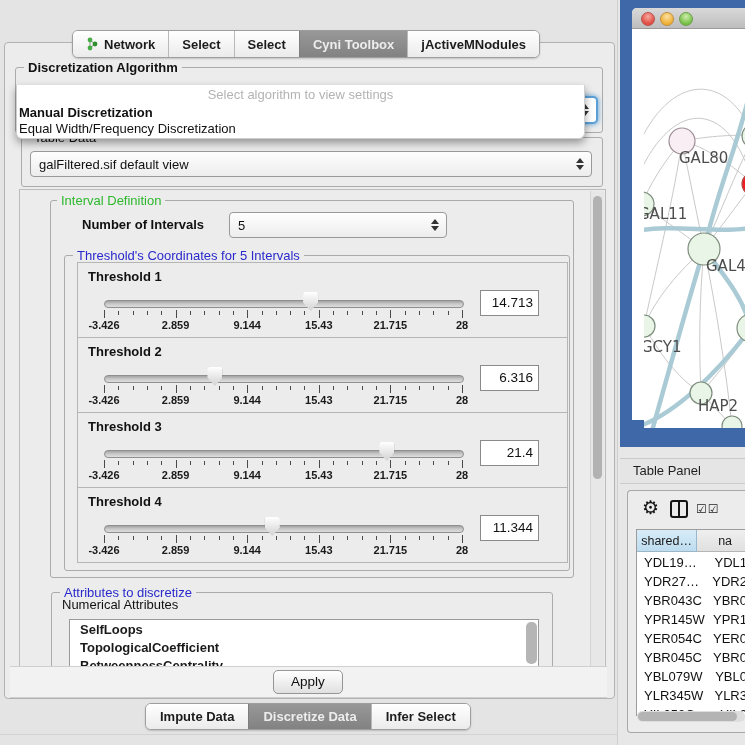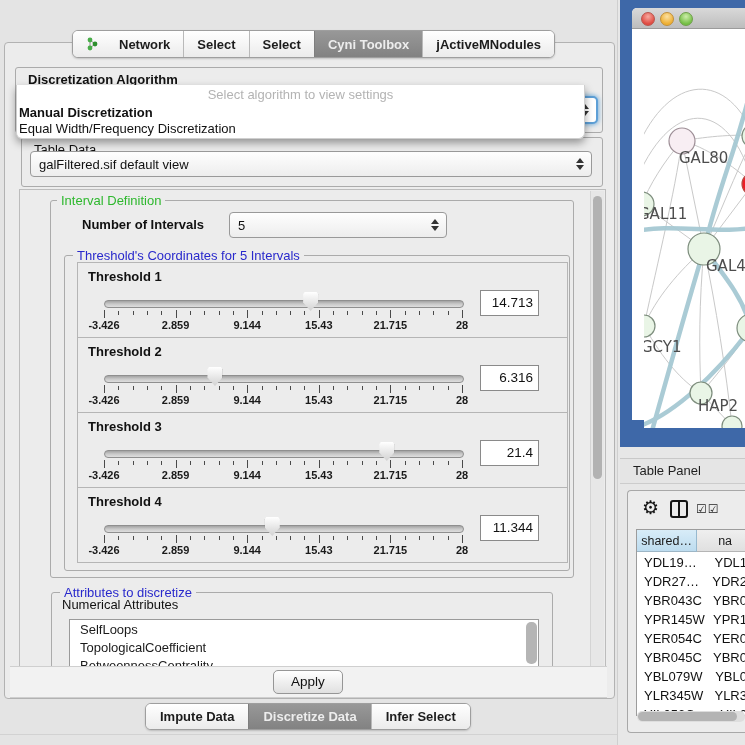--- a/index.html
+++ b/index.html
@@ -10,31 +10,31 @@
   
   #control-panel{left:0;top:0;width:617px;height:745px;background:#e4e4e4;border-right:1px solid #cfcfcf;}
   #cp-titlebar{left:0;top:0;width:617px;height:22px;background:#eeeeee;border-bottom:1px solid #c6c6c6;}
   #cp-title{left:10px;top:4px;font-size:13px;color:#2b2b2b;}
   #float-btn{left:586px;top:7px;width:9px;height:9px;border:2px solid #2b2b2b;border-radius:1px;}
   #close-btn{left:602px;top:3px;font-size:13px;font-weight:bold;color:#111;}
 
   
   #top-tabs{left:72px;top:30px;height:26px;display:flex;z-index:10;border:1px solid #9e9e9e;
             border-radius:6px;overflow:hidden;box-shadow:0 1px 2px rgba(0,0,0,.18);background:#fff;}
-  .ttab{display:flex;align-items:center;gap:20px;padding:0 13px;font-size:13px;font-weight:bold;color:#1c1c1c;
+  .ttab{display:flex;align-items:center;gap:5px;padding:0 13px;font-size:13px;font-weight:bold;color:#1c1c1c;
         background:linear-gradient(#ffffff,#ebebeb);border-left:1px solid #b9b9b9;cursor:default;}
   .ttab:first-child{border-left:none;}
   .ttab.sel{background:linear-gradient(#989898,#828282);color:#ededed;border-left-color:#7e7e7e;}
 
   
   #content-panel{left:4px;top:42px;width:609px;height:655px;background:#ececec;border:1px solid #b2b2b2;border-radius:4px;}
 
   .group{position:absolute;border:1px solid #ababab;border-radius:3px;}
   .legend{position:absolute;top:-8px;font-size:13px;background:#ececec;padding:0 4px;white-space:nowrap;}
-  .legend.black{color:#111;font-weight:bold;margin-top:12px;}
+  .legend.black{color:#111;font-weight:bold;}
   .legend.green{color:#2eb82e;}
   .legend.blue{color:#2929cc;}
 
   
   .combo{position:absolute;background:linear-gradient(#fefefe,#ededed);border:1px solid #999;border-radius:4px;
          font-size:13px;color:#111;display:flex;align-items:center;padding-left:8px;}
   .spin{position:absolute;right:7px;top:50%;transform:translateY(-50%);display:flex;flex-direction:column;gap:2px;}
   .spin i{display:block;width:0;height:0;border-left:4px solid transparent;border-right:4px solid transparent;}
   .spin .up{border-bottom:5px solid #333;}
   .spin .dn{border-top:5px solid #333;}
@@ -67,21 +67,21 @@
   .ticks{position:absolute;left:0;top:47px;width:489px;height:10px;}
   .tick{position:absolute;width:1px;background:#4a4a4a;}
   .tick.minor{height:4px;top:1px;}
   .tick.major{height:8px;top:0;}
   .ticklab{position:absolute;top:56px;transform:translateX(-50%);font-size:11px;font-weight:bold;color:#1a1a1a;white-space:nowrap;}
   .tvalue{position:absolute;left:402px;top:27px;width:52px;height:24px;background:#fff;border:1px solid #8a8a8a;
           font-size:13.5px;color:#111;text-align:right;line-height:24px;padding-right:5px;}
 
   
   #attr-list{position:absolute;left:17px;top:26px;width:468px;height:80px;background:#fff;border:1px solid #9a9a9a;overflow:hidden;}
-  .litem{font-size:13px;color:#1a1a1a;padding:2px 16px 1px 10px;white-space:nowrap;}
+  .litem{font-size:13px;color:#1a1a1a;padding:2px 16px 1px 10px;white-space:nowrap;font-weight:bold;}
   #attr-vscroll{position:absolute;right:1px;top:2px;width:11px;height:42px;background:#b5b5b5;border-radius:5px;}
 
   #apply-row{left:5px;top:623px;width:597px;height:30px;background:#f2f2f2;border-top:1px solid #cfcfcf;border-bottom:1px solid #cfcfcf;}
   #apply-btn{position:absolute;left:263px;top:3px;height:22px;padding:0 17px;font-size:13.5px;color:#111;line-height:22px;
              background:linear-gradient(#ffffff,#e0e0e0);border:1px solid #969696;border-radius:5px;}
 
   
   #bottom-tabs{left:145px;top:703px;height:25px;display:flex;z-index:10;border:1px solid #9e9e9e;border-radius:6px;
                overflow:hidden;box-shadow:0 1px 2px rgba(0,0,0,.18);background:#fff;}
   .btab{display:flex;align-items:center;padding:0 14px;font-size:13px;font-weight:bold;color:#1c1c1c;

